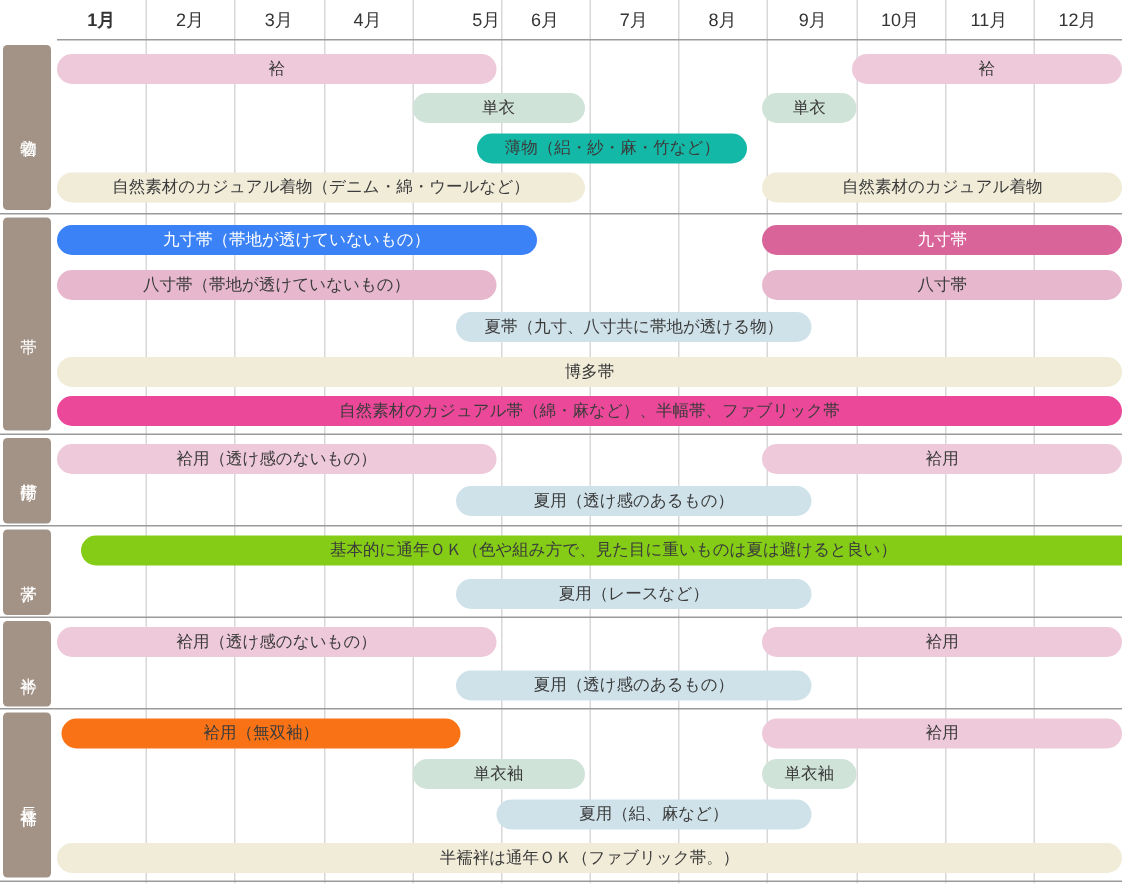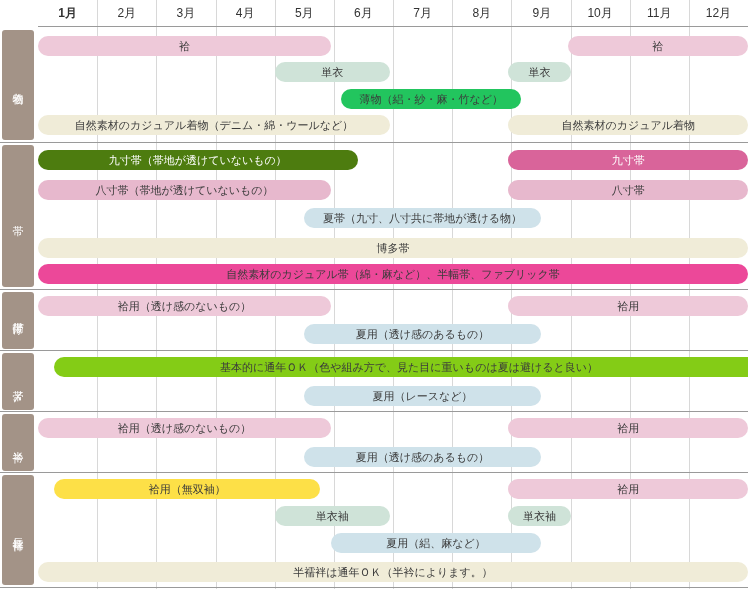--- a/index.html
+++ b/index.html
@@ -130,59 +130,59 @@
         <div class="col-line" style="left: 532.5px;"></div>
         <div class="col-line" style="left: 591.667px;"></div>
         <div class="col-line" style="left: 650.833px;"></div>
       </div>
     <div class="header-row">
       <div id="months">
           <div class="month-cell" style="left: 0px; width: 59.1667px; font-weight: bold;">1月</div>
           <div class="month-cell" style="left: 59.1667px; width: 59.1667px;">2月</div>
           <div class="month-cell" style="left: 118.333px; width: 59.1667px;">3月</div>
           <div class="month-cell" style="left: 177.5px; width: 59.1667px;">4月</div>
-          <div class="month-cell" style="left: 236.667px; width: 59.1667px;">5月</div>
+          <div class="month-cell" style="left: 236.667px; width: 59.1667px; padding-left: 20px;">5月</div>
           <div class="month-cell" style="left: 295.833px; width: 59.1667px;">6月</div>
           <div class="month-cell" style="left: 355px; width: 59.1667px;">7月</div>
           <div class="month-cell" style="left: 414.167px; width: 59.1667px;">8月</div>
           <div class="month-cell" style="left: 473.333px; width: 61px;">9月</div>
           <div class="month-cell" style="left: 532.5px; width: 59.1667px;">10月</div>
           <div class="month-cell" style="left: 591.667px; width: 59.1667px;">11月</div>
           <div class="month-cell" style="left: 650.833px; width: 59.1667px;">12月</div>
         </div>
     </div>
     <div id="bars">
         <div class="bar" style="left: 0px; width: 292.875px; top: 36px; background: rgb(238, 201, 217);">袷</div>
         <div class="bar" style="left: 529.542px; width: 180.458px; top: 36px; background: rgb(238, 201, 217);">袷</div>
         <div class="bar" style="left: 236.667px; width: 115.375px; top: 62px; background: rgb(207, 227, 216);">単衣</div>
         <div class="bar" style="left: 470.375px; width: 62.125px; top: 62px; background: rgb(207, 227, 216);">単衣</div>
-        <div class="bar" style="left: 303px; width: 180.458px; top: 89px; background: #22c55e;">薄物（絽・紗・麻・竹など）</div>
+        <div class="bar" style="left: 280px; width: 180.458px; top: 89px; background: #14b8a6;">薄物（絽・紗・麻・竹など）</div>
         <div class="bar" style="left: 0px; width: 352.042px; top: 115px; background: rgb(240, 236, 216);">自然素材のカジュアル着物（デニム・綿・ウールなど）</div>
         <div class="bar" style="left: 470.375px; width: 239.625px; top: 115px; background: rgb(240, 236, 216);">自然素材のカジュアル着物</div>
-        <div class="bar" style="left: 0px; width: 319.5px; top: 150px; background: #4d7c0f; color: rgb(255, 255, 255);">九寸帯（帯地が透けていないもの）</div>
+        <div class="bar" style="left: 0px; width: 319.5px; top: 150px; background: #3b82f6; color: rgb(255, 255, 255);">九寸帯（帯地が透けていないもの）</div>
         <div class="bar" style="left: 470.375px; width: 239.625px; top: 150px; background: rgb(217, 100, 154); color: rgb(255, 255, 255);">九寸帯</div>
         <div class="bar" style="left: 0px; width: 292.875px; top: 180px; background: rgb(231, 184, 205);">八寸帯（帯地が透けていないもの）</div>
         <div class="bar" style="left: 470.375px; width: 239.625px; top: 180px; background: rgb(231, 184, 205);">八寸帯</div>
         <div class="bar" style="left: 266.25px; width: 236.667px; top: 208px; background: rgb(207, 226, 234);">夏帯（九寸、八寸共に帯地が透ける物）</div>
         <div class="bar" style="left: 0px; width: 710px; top: 238px; background: rgb(240, 236, 216);">博多帯</div>
         <div class="bar" style="left: 0px; width: 710px; top: 264px; background: #ec4899;">自然素材のカジュアル帯（綿・麻など）、半幅帯、ファブリック帯</div>
         <div class="bar" style="left: 0px; width: 292.875px; top: 296px; background: rgb(238, 201, 217);">袷用（透け感のないもの）</div>
         <div class="bar" style="left: 470.375px; width: 239.625px; top: 296px; background: rgb(238, 201, 217);">袷用</div>
         <div class="bar" style="left: 266.25px; width: 236.667px; top: 324px; background: rgb(207, 226, 234);">夏用（透け感のあるもの）</div>
         <div class="bar" style="left: 16px; width: 710px; top: 357px; background: #84cc16;">基本的に通年ＯＫ（色や組み方で、見た目に重いものは夏は避けると良い）</div>
         <div class="bar" style="left: 266.25px; width: 236.667px; top: 386px; background: rgb(207, 226, 234);">夏用（レースなど）</div>
         <div class="bar" style="left: 0px; width: 292.875px; top: 418px; background: rgb(238, 201, 217);">袷用（透け感のないもの）</div>
         <div class="bar" style="left: 470.375px; width: 239.625px; top: 418px; background: rgb(238, 201, 217);">袷用</div>
         <div class="bar" style="left: 266.25px; width: 236.667px; top: 447px; background: rgb(207, 226, 234);">夏用（透け感のあるもの）</div>
-        <div class="bar" style="left: 16px; width: 266.25px; top: 479px; background: #fde047;">袷用（無双袖）</div>
+        <div class="bar" style="left: 3px; width: 266.25px; top: 479px; background: #f97316;">袷用（無双袖）</div>
         <div class="bar" style="left: 470.375px; width: 239.625px; top: 479px; background: rgb(238, 201, 217);">袷用</div>
         <div class="bar" style="left: 236.667px; width: 115.375px; top: 506px; background: rgb(207, 227, 216);">単衣袖</div>
         <div class="bar" style="left: 470.375px; width: 62.125px; top: 506px; background: rgb(207, 227, 216);">単衣袖</div>
         <div class="bar" style="left: 292.875px; width: 210.042px; top: 533px; background: rgb(207, 226, 234);">夏用（絽、麻など）</div>
-        <div class="bar" style="left: 0px; width: 710px; top: 562px; background: rgb(240, 236, 216);">半襦袢は通年ＯＫ（半衿によります。）</div>
+        <div class="bar" style="left: 0px; width: 710px; top: 562px; background: rgb(240, 236, 216);">半襦袢は通年ＯＫ（ファブリック帯。）</div>
       </div>
   </div>
 
   <div class="sect-line" style="top:142px;"></div>
   <div class="sect-line" style="top:289px;"></div>
   <div class="sect-line" style="top:350px;"></div>
   <div class="sect-line" style="top:411px;"></div>
   <div class="sect-line" style="top:472px;"></div>
   <div class="sect-line" style="top:587px;"></div>
 

